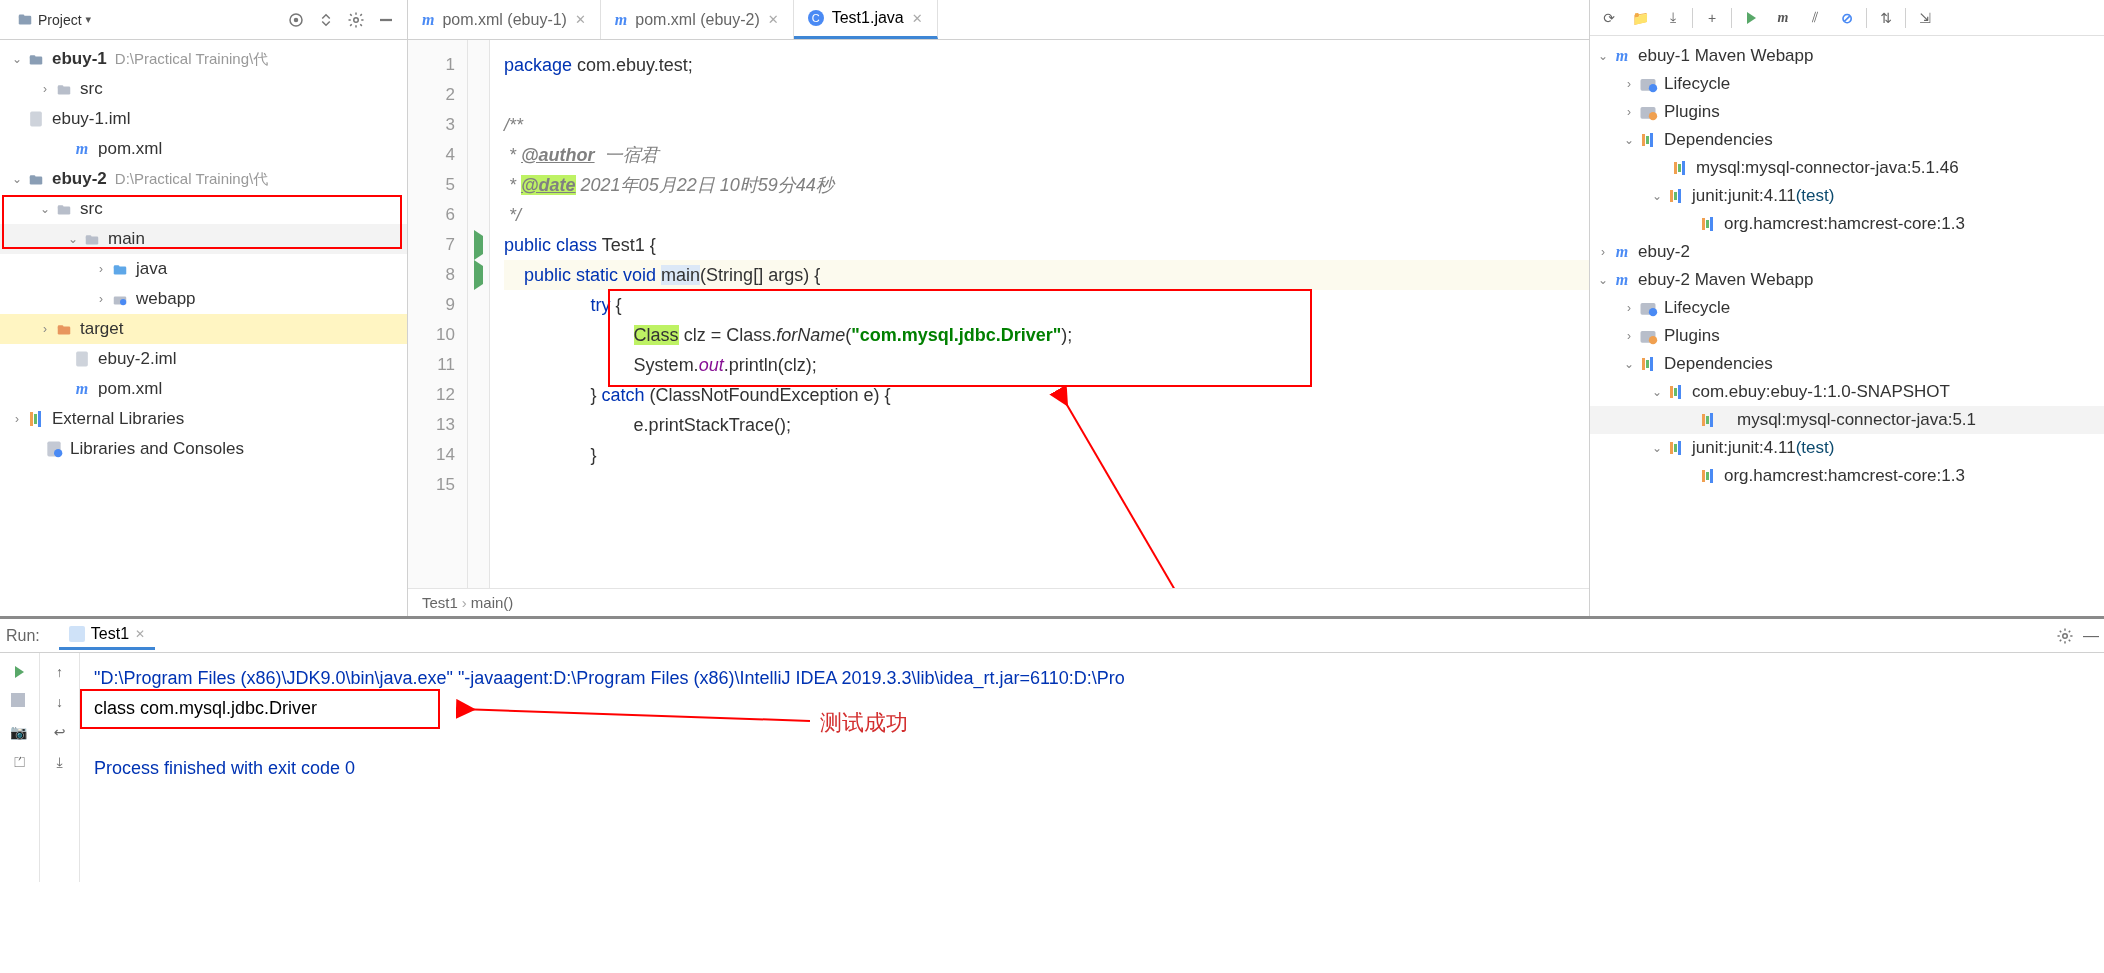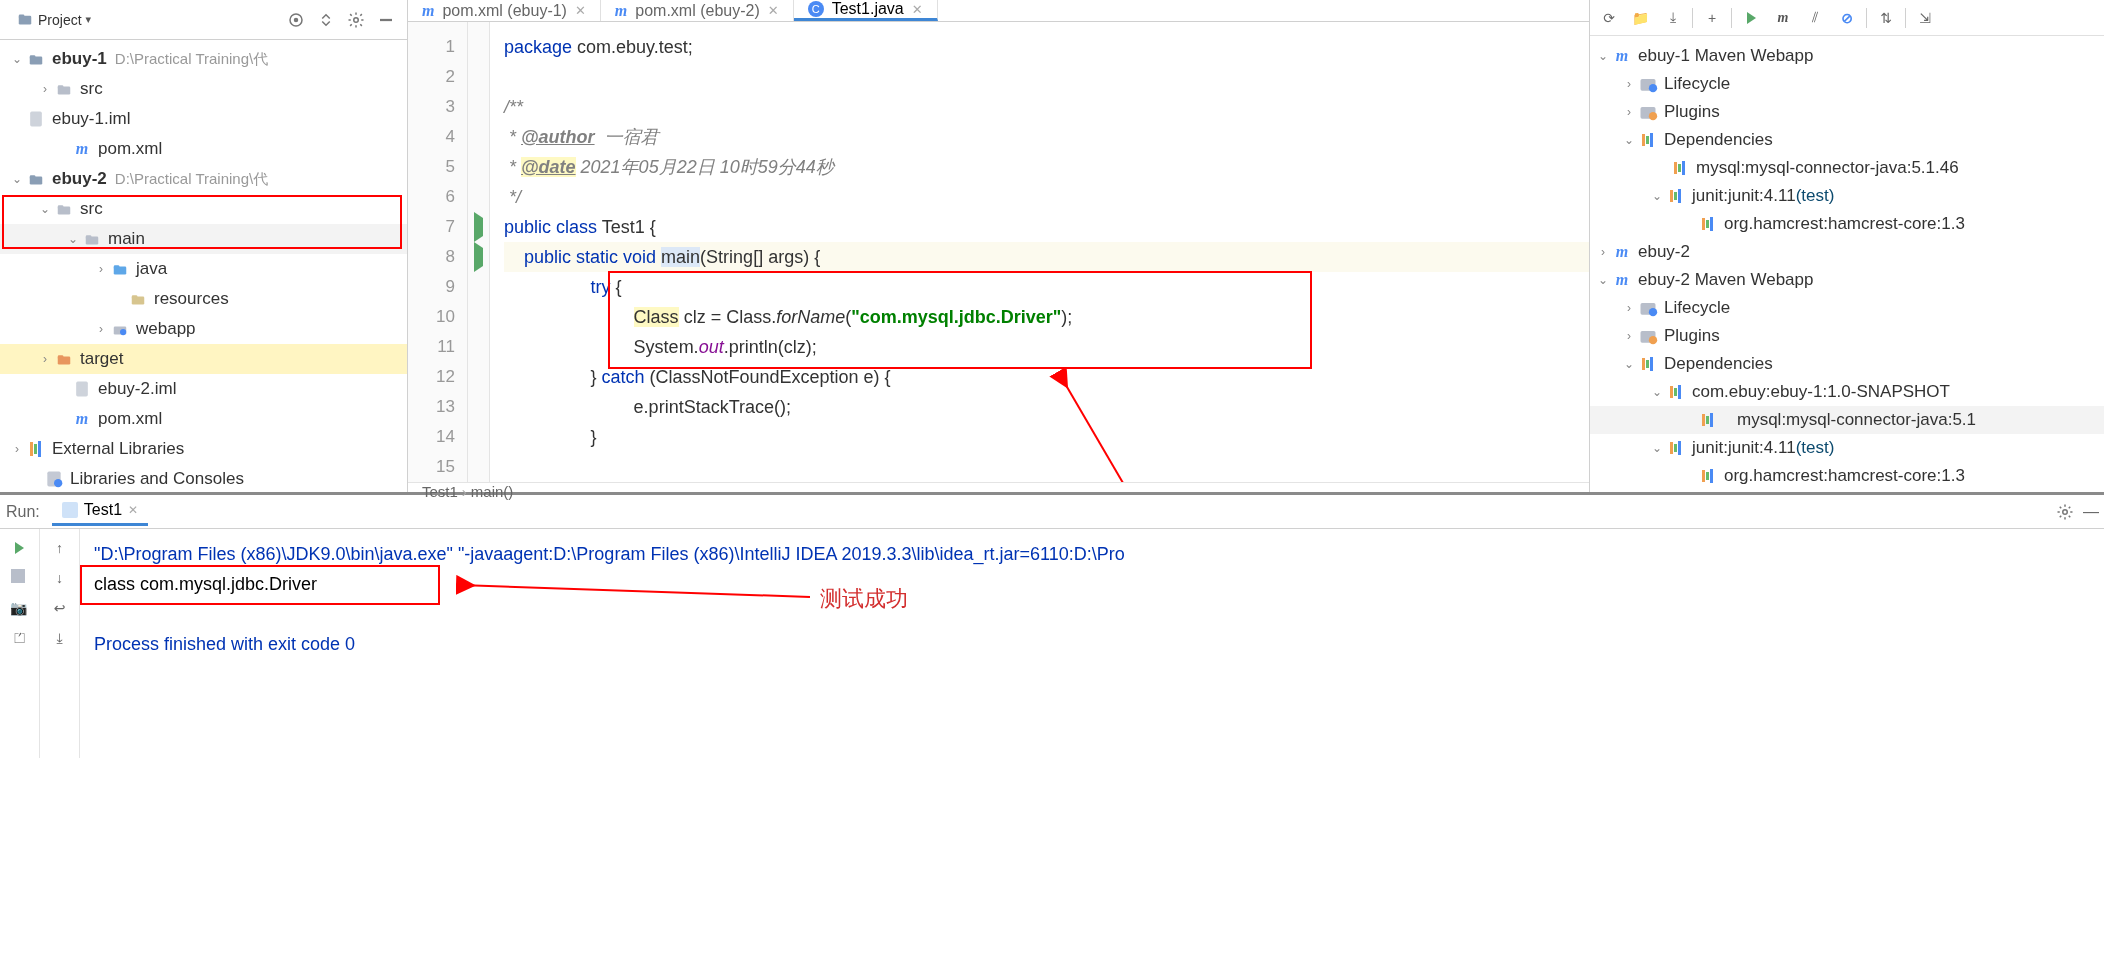--- a/index.html
+++ b/index.html
@@ -1,17 +1,17 @@
 <!DOCTYPE html>
 <html><head>
 <meta charset="utf-8">
 <style>
   * { margin: 0; padding: 0; box-sizing: border-box; font-family: "Segoe UI", Arial, sans-serif; }
   body { background: #fff; font-size: 14px; color: #333; width: 2104px; height: 973px; overflow: hidden; display: flex; flex-direction: column; }
-  .top-area { display: flex; height: 492px; }
+  .top-area { display: flex; height: 616px; }
   .project-panel { width: 408px; border-right: 1px solid #d0d0d0; background: #fff; display: flex; flex-direction: column; }
   .panel-toolbar { height: 40px; border-bottom: 1px solid #d0d0d0; display: flex; align-items: center; padding: 0 8px; gap: 4px; }
   .proj-label { display: flex; align-items: center; gap: 4px; padding: 4px 8px; cursor: pointer; }
   .proj-label .expand { font-size: 11px; color: #555; }
   .spacer { flex: 1; }
   .tb-icon { width: 26px; height: 26px; display: inline-flex; align-items: center; justify-content: center; color: #666; cursor: pointer; }
   .tb-icon svg { width: 18px; height: 18px; }
   .tree { flex: 1; overflow: auto; padding-top: 4px; font-size: 17px; }
   .tree-row { display: flex; align-items: center; height: 30px; padding-left: 8px; white-space: nowrap; cursor: pointer; }
   .tree-row.highlight { background: #fff5c2; }
@@ -27,21 +27,21 @@
   .editor-tab.active { color: #000; border-bottom: 3px solid #3e86d5; background: #fff; }
   .editor-tab .close { color: #aaa; font-size: 13px; }
   .code-area { flex: 1; display: flex; position: relative; }
   .gutter { width: 60px; background: #fafafa; border-right: 1px solid #e4e4e4; padding-top: 10px; font-family: "JetBrains Mono", Consolas, monospace; font-size: 17px; color: #999; text-align: right; }
   .gutter div { height: 30px; line-height: 30px; padding-right: 12px; }
   .run-gutter { width: 22px; background: #fafafa; border-right: 1px solid #e4e4e4; padding-top: 10px; }
   .run-gutter div { height: 30px; display: flex; align-items: center; justify-content: center; }
   .code { flex: 1; padding: 10px 0 0 14px; font-family: "JetBrains Mono", Consolas, monospace; font-size: 18px; line-height: 30px; position: relative; }
   .code pre { font-family: inherit; }
   .kw { color: #0033b3; font-weight: normal; }
-  .hl-y { background: #fef9c3; }
+  .hl-y { background: #bef264; }
   .str { color: #008000; font-weight: bold; }
   .cm  { color: #808080; font-style: italic; }
   .tag { color: #808080; font-style: italic; font-weight: bold; text-decoration: underline; }
   .fname { font-style: italic; margin-top: 16px; }
   .stat { color: #871094; font-style: italic; }
   .linehl { background: #fcfaee; display: block; width: 100%; }
   .breadcrumb { height: 28px; border-top: 1px solid #e4e4e4; display: flex; align-items: center; padding-left: 14px; font-size: 15px; color: #666; gap: 4px; }
   .breadcrumb .sep { color: #aaa; }
 
   .maven-panel { width: 514px; display: flex; flex-direction: column; }
@@ -177,30 +177,20 @@
       </div>
       <div class="tree-row" style="padding-left:92px;">
         <span class="arrow">›</span>
         <span class="ic">
             <svg class="folder-icon" viewBox="0 0 24 24">
               <rect x="2" y="7" width="20" height="13" rx="2" fill="#5ea7e8"></rect>
               <rect x="2" y="5" width="9" height="6" rx="2" fill="#5ea7e8"></rect>
             </svg>
           </span>
         <span>java</span>
-      </div>
-      <div class="tree-row" style="padding-left:110px;">
-        <span class="arrow"></span>
-        <span class="ic">
-            <svg class="folder-icon" viewBox="0 0 24 24">
-              <rect x="2" y="7" width="20" height="13" rx="2" fill="#d7c58f"></rect>
-              <rect x="2" y="5" width="9" height="6" rx="2" fill="#d7c58f"></rect>
-            </svg>
-          </span>
-        <span>resources</span>
       </div>
       <div class="tree-row" style="padding-left:92px;">
         <span class="arrow">›</span>
         <span class="ic">
             <svg class="folder-icon" viewBox="0 0 24 24">
               <rect x="2" y="7" width="20" height="13" rx="2" fill="#b8beca"></rect>
               <circle cx="17" cy="16" r="5" fill="#4a8af4"></circle>
             </svg>
           </span>
         <span>webapp</span>
@@ -494,21 +484,21 @@
             <span style="height:14px;background:#4a8af4"></span>
           </span>
           <span>org.hamcrest:hamcrest-core:1.3</span>
         </div>
     </div>
   </div>
 </div>
 
 <div class="run-panel">
   <div class="run-header">
-    <span style="margin-right:12px;">Run:</span>
+    <span style="margin-right:19px;">Run:</span>
     <div class="run-tab">
       <svg width="16" height="16">
           <rect width="16" height="16" fill="#cfe2f8" rx="2"></rect>
         </svg>
       <span>Test1</span>
       <span style="color:#aaa;font-size:12px;">✕</span>
     </div>
     <div class="spacer"></div>
     <div class="tb-icon">
         <svg viewBox="0 0 24 24">

